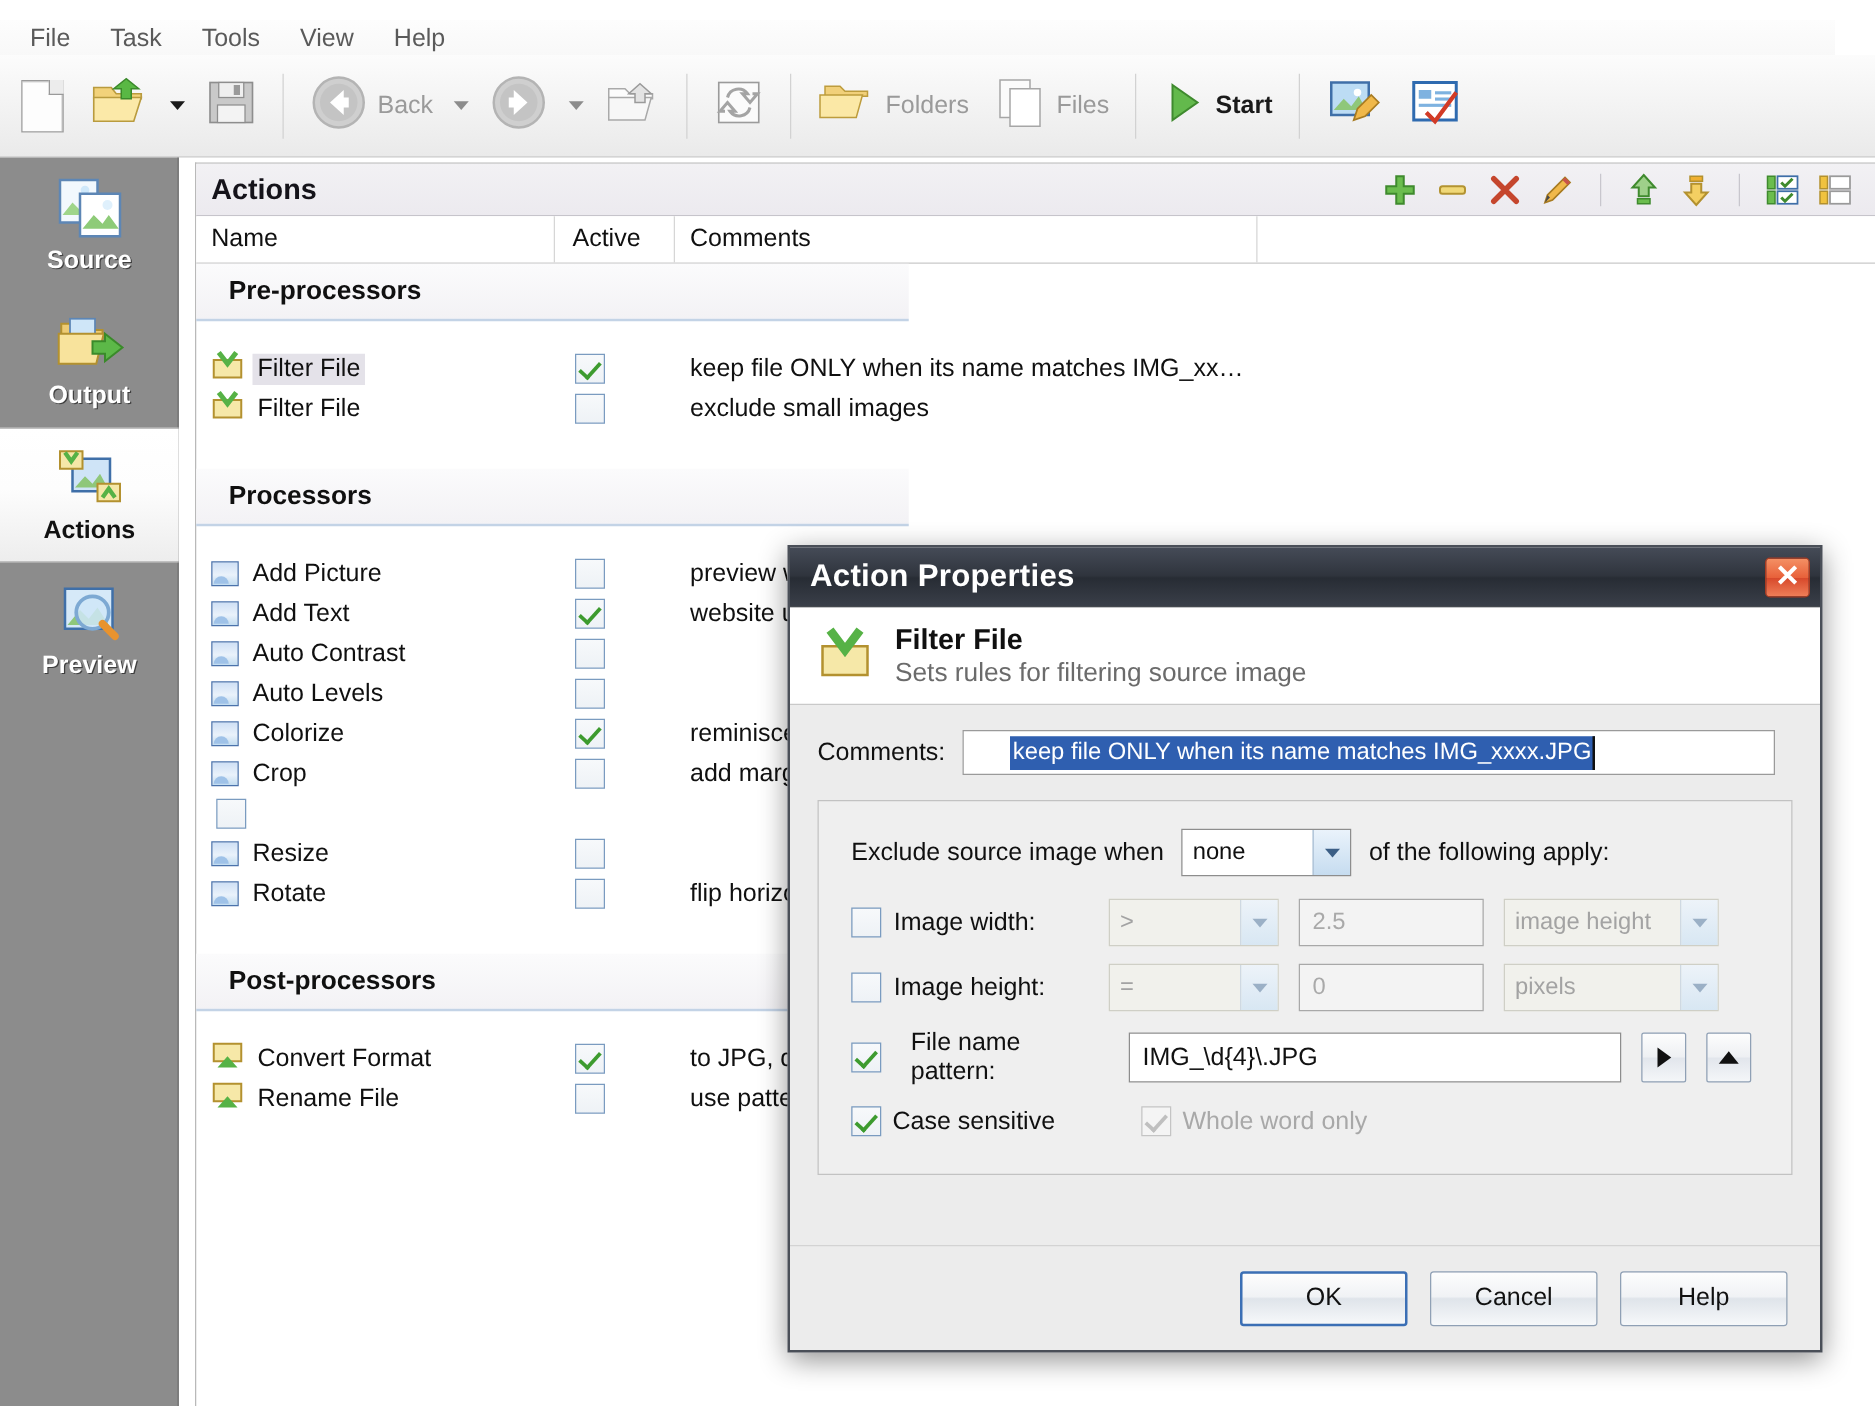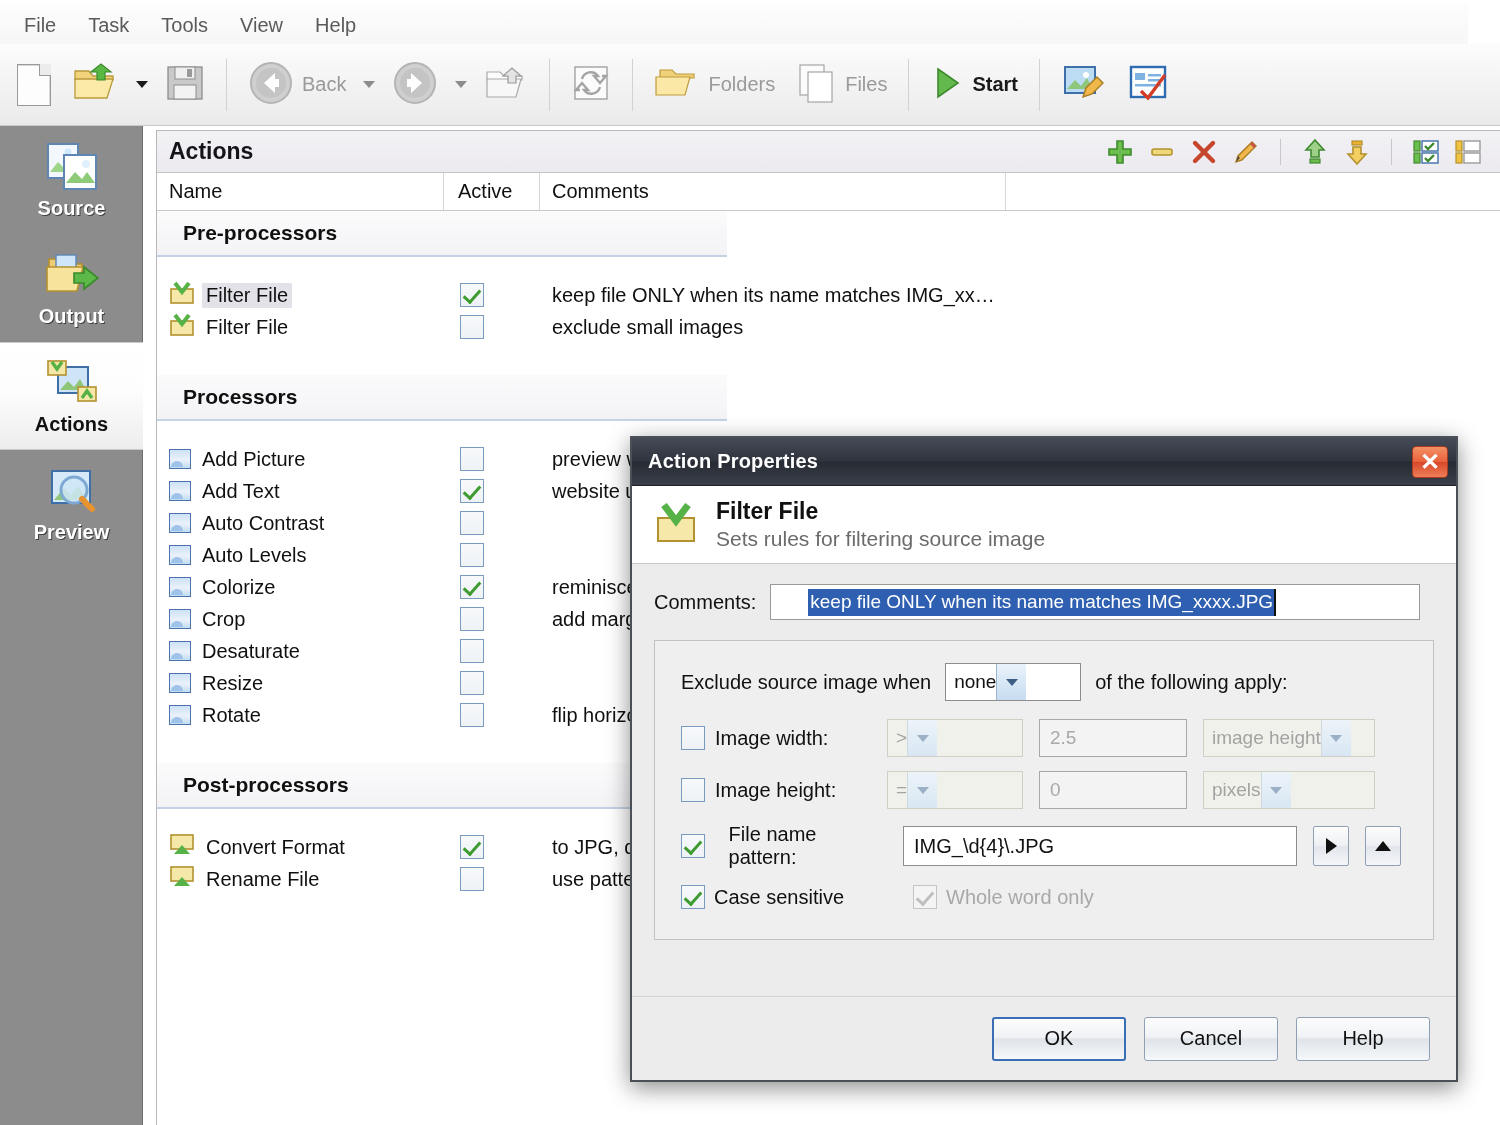--- a/index.html
+++ b/index.html
@@ -11,25 +11,25 @@
     background: #ffffff;
   }
   #app {
     position: relative;
     width: 1500px; height: 1125px;
     background: #ffffff;
   }
 
   
   .menubar {
-    position: absolute; left: 0; top: 4px;
+    position: absolute; left: 0; top: 16px;
     width: 1468px; height: 44px;
     background: linear-gradient(to bottom, #fdfdfd 0%, #f6f6f6 100%);
     border-bottom: 1px solid #e2e2e2;
-    display: flex; align-items: center;
+    display: flex; 
     padding-left: 8px;
   }
   .menu-item {
     font-size: 20px; color: #5a5a5a;
     padding: 4px 16px;
     cursor: default;
   }
 
   
   .toolbar {
@@ -179,21 +179,21 @@
     border: 2px solid #4a4f58;
     box-shadow: 0 6px 22px rgba(0,0,0,.45);
   }
   .dlg-title {
     height: 48px;
     background: linear-gradient(to bottom, #454b57 0%, #2f343d 48%, #272c34 52%, #3a3f49 100%);
     display:flex; align-items:center; justify-content: space-between;
     padding: 0 8px 0 16px;
     border-bottom: 1px solid #1d2128;
   }
-  .dlg-title-text { color:#ffffff; font-size:20px; font-weight:bold; letter-spacing:.2px;}
+  .dlg-title-text { color:#ffffff; font-size:25px; font-weight:bold; letter-spacing:.2px;}
   .dlg-close {
     width:36px;height:32px; border-radius:4px;
     background: linear-gradient(to bottom,#f49064 0%, #e8613a 50%, #d7482a 51%, #ef7e58 100%);
     border:1px solid #a83b22;
     display:flex;align-items:center;justify-content:center;
     color:#fff; font-size:24px; font-weight:bold; line-height:1;
     cursor:default;
   }
   .dlg-header {
     height: 78px; background:#ffffff;
@@ -221,21 +221,21 @@
   .groupbox {
     border: 1px solid #c2c2c2; background: #efefef;
     padding: 22px 26px 18px 26px;
     margin-top: 2px;
   }
   .gb-row1 { display:flex; align-items:center; gap:14px; margin-bottom: 18px;}
   .gb-text { font-size:20px; color:#101010; }
 
   .combo {
     height:38px; border:1px solid #8d8d8d; background:#fff;
-    display:flex; align-items:center; 
+    display:flex; align-items:center; justify-content:space-between;
     font-size:19px; color:#111; padding-left:8px;
   }
   .combo .arrowbox {
     width:30px; height:100%;
     background: linear-gradient(to bottom,#eaf3fb,#c6dcf0);
     border-left:1px solid #9db7d0;
     display:flex; align-items:center; justify-content:center;
   }
   .combo.disabled { border-color:#cfcfc6; background:#f1f1ec; color:#a3a3a3; }
   .combo.disabled .arrowbox { background: linear-gradient(to bottom,#edf3f9,#d8e7f3); border-left-color:#cfd9e2;}
@@ -652,24 +652,20 @@
       <div class="r-name">
         <span class="icn ic-proc"></span>
         <span class="lbl">Crop</span>
       </div>
       <div class="r-active">
           <span class="cbx"></span>
         </div>
       <div class="r-comment">add marg</div>
     </div>
     <div class="row">
-      <div class="r-name">
-        <span class="icn ic-proc"></span>
-        <span class="lbl">Desaturate</span>
-      </div>
       <div class="r-active">
           <span class="cbx"></span>
         </div>
       <div class="r-comment"></div>
     </div>
     <div class="row">
       <div class="r-name">
         <span class="icn ic-proc"></span>
         <span class="lbl">Resize</span>
       </div>

